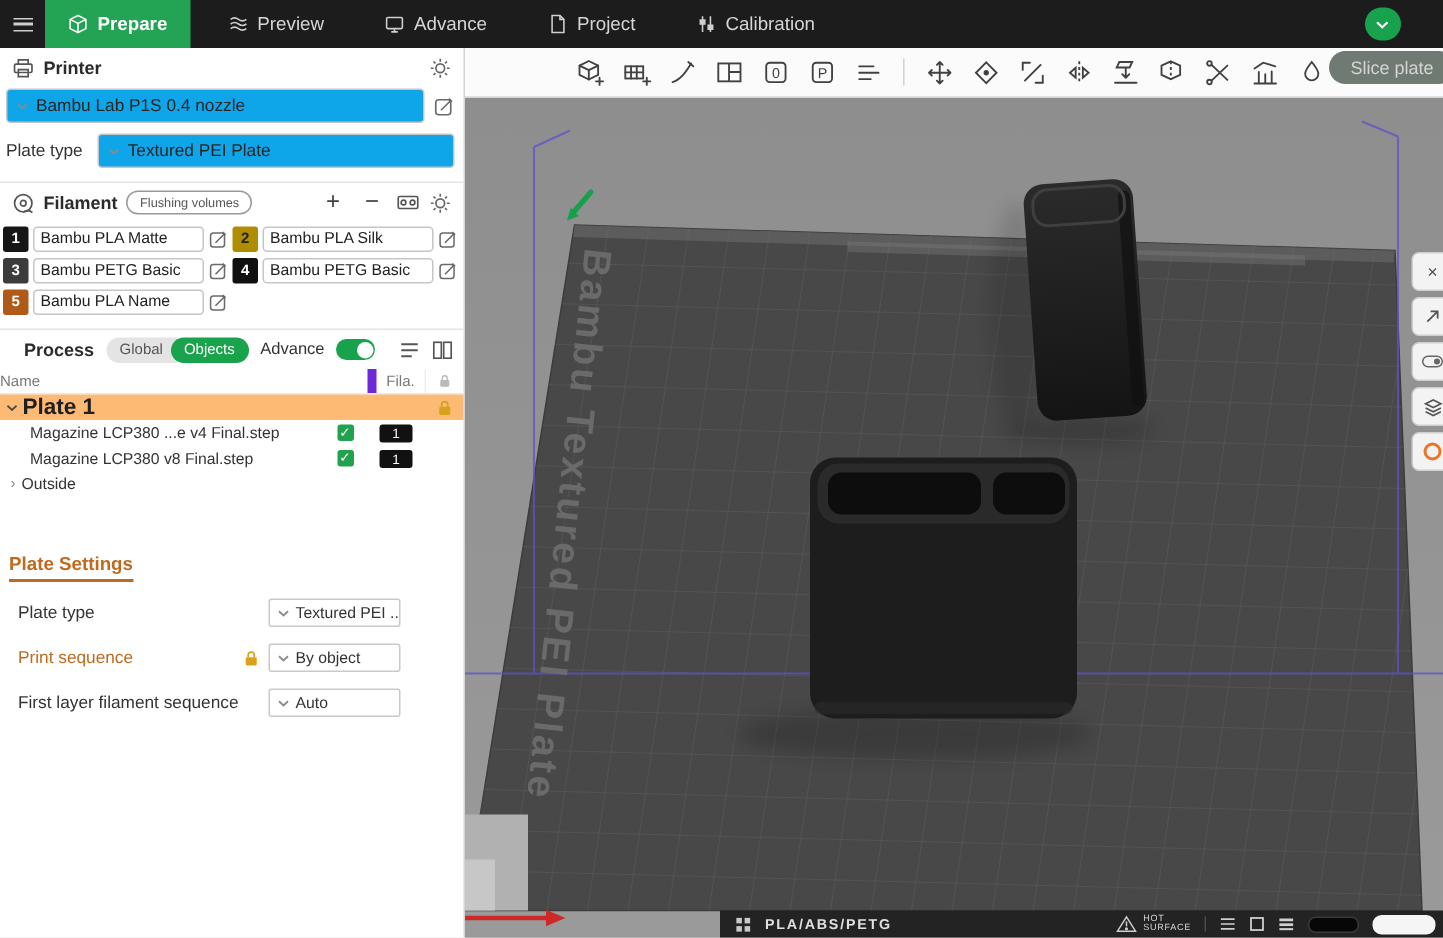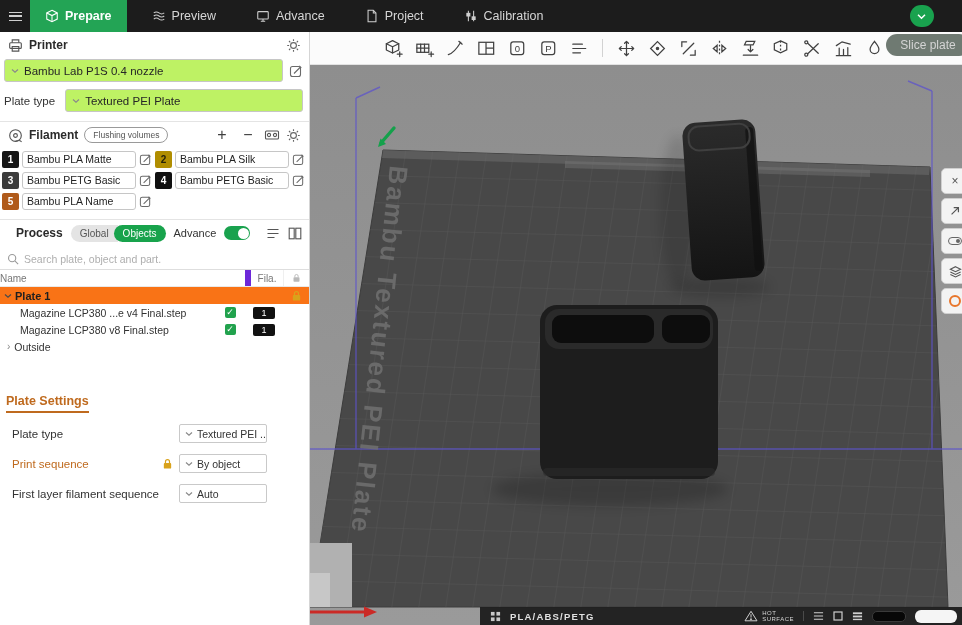--- a/index.html
+++ b/index.html
@@ -17,21 +17,21 @@
   .topbar-right{margin-left:auto;display:flex;align-items:center;gap:7px;flex-direction:column;}
   .share-btn{background:#19a24e;height:22px;border-radius:11px;display:flex;align-items:center;gap:6px;padding:0 14px;font-size:12px;color:#fff;cursor:pointer;}
   .share-caret{background:#19a24e;width:24px;height:22px;border-radius:11px;display:flex;align-items:center;justify-content:center;cursor:pointer;}
   .slice-btn{background:#6f7a72;height:22px;border-radius:12px;padding:0 14px;color:#d4d4d4;font-size:12px;display:flex;align-items:center;margin-right:-12px;cursor:pointer;}
 
   
   .sidebar{position:absolute;left:0;top:32px;width:310px;bottom:0;background:#fff;border-right:1px solid #d5d5d5;z-index:20;}
   .sec-head{display:flex;align-items:center;gap:6px;height:26px;padding:12px 8px;}
   .sec-title{font-size:12px;color:#2b2b2b;font-weight:bold;}
   .push{margin-left:auto;}
-  .combo{border:1px solid #c6c6c6;border-radius:3px;height:23px;display:flex;align-items:center;gap:5px;padding:0 6px;font-size:11.5px;color:#262626;background:#bef264;cursor:pointer;white-space:nowrap;overflow:hidden;}
+  .combo{border:1px solid #c6c6c6;border-radius:3px;height:23px;display:flex;align-items:center;gap:5px;padding:0 6px;font-size:11.5px;color:#262626;background:#0ea5e9;cursor:pointer;white-space:nowrap;overflow:hidden;}
   .printer-row{display:flex;align-items:center;gap:6px;margin:1px 6px 0 4px;}
   .printer-row .combo{flex:1;}
   .ptype-row{display:flex;align-items:center;gap:10px;margin:7px 6px 0 4px;}
   .ptype-row .lbl{font-size:11.5px;color:#333;}
   .ptype-row .combo{flex:1;}
   .divider{height:1px;background:#e4e4e4;margin-top:9px;}
   .flush-pill{border:1px solid #9a9a9a;border-radius:9px;font-size:8.5px;color:#555;padding:2px 8px;cursor:pointer;}
   .pm{font-size:16px;color:#3f3f3f;width:20px;text-align:center;cursor:pointer;line-height:16px;}
   .fil-grid{display:grid;grid-template-columns:150px 1fr;gap:4px 3px;padding:3px 4px 0 2px;}
   .fil-cell{display:flex;align-items:center;gap:3px;}
@@ -46,21 +46,21 @@
   .toggle::after{content:"";position:absolute;right:1.5px;top:1.5px;width:11px;height:11px;border-radius:50%;background:#fff;}
   .vsep{width:1px;height:14px;background:#ddd;}
   .search-row{display:flex;align-items:center;gap:5px;height:21px;padding:0 7px;border-bottom:1px solid #dedede;margin-top:3px;cursor:text;}
   .search-ph{font-size:10.5px;color:#aeaeae;}
   .tbl-head{display:flex;height:17px;border-bottom:1px solid #e9e9e9;font-size:10px;color:#777;align-items:center;}
   .c-name{flex:1;}
   .c-chk{width:30px;height:100%;}
   .c-fila{width:38px;height:100%;display:flex;align-items:center;justify-content:center;border-left:6px solid #6d28d9;}
   .c-lock{width:26px;height:100%;border-left:1px solid #efefef;display:flex;align-items:center;justify-content:center;}
   .tree-row{display:flex;align-items:center;height:17px;font-size:10.5px;color:#333;cursor:pointer;}
-  .plate-row{background:#f97316;font-size:11px;color:#1f1f1f;}
+  .plate-row{background:#fdba74;font-size:15px;color:#1f1f1f;}
   .plate-row .pr-label{font-weight:bold;margin-left:3px;}
   .tree-chev{margin-left:4px;}
   .obj-name{flex:1;padding-left:20px;white-space:nowrap;overflow:hidden;}
   .chk{width:11px;height:11px;background:#21a24d;border-radius:2px;color:#fff;font-size:9px;line-height:11px;text-align:center;cursor:pointer;}
   .fila-badge{background:#111;color:#fff;border-radius:2px;font-size:9px;padding:0 8px;height:12px;line-height:12px;cursor:pointer;}
   .outside-row{padding-left:7px;gap:4px;}
   .out-chev{color:#888;font-size:10px;}
   .plate-settings{margin:36px 0 0 6px;}
   .ps-title{display:inline-block;font-size:12.5px;font-weight:bold;color:#bf6a1e;border-bottom:2px solid #bf6a1e;padding-bottom:3px;}
   .ps-row{display:flex;align-items:center;margin-top:11px;padding:0 42px 0 6px;gap:6px;}
@@ -294,27 +294,20 @@
         </svg>
     </span>
     <span>
       <svg width="14" height="13" viewBox="0 0 14 13" fill="none" stroke="#555" stroke-width="1.1">
           <rect x="1.2" y="1.2" width="5" height="10.6"></rect>
           <rect x="7.8" y="1.2" width="5" height="10.6"></rect>
         </svg>
     </span>
   </div>
 
-  <div class="search-row">
-    <svg width="12" height="12" viewBox="0 0 14 14" fill="none" stroke="#9a9a9a" stroke-width="1.3">
-        <circle cx="6" cy="6" r="4.2"></circle>
-        <path d="M9.2 9.2 13 13"></path>
-      </svg>
-    <span class="search-ph">Search plate, object and part.</span>
-  </div>
 
   <div class="tbl-head">
     <span class="c-name">Name</span>
     <span class="c-chk"></span>
     <span class="c-fila">Fila.</span>
     <span class="c-lock">
       <svg width="9" height="10" viewBox="0 0 12 13">
           <rect x="2" y="5.5" width="8" height="6" rx="1" fill="#b9b9b9"></rect>
           <path d="M3.8 5.5V4a2.2 2.2 0 0 1 4.4 0v1.5" fill="none" stroke="#b9b9b9" stroke-width="1.2"></path>
         </svg>

